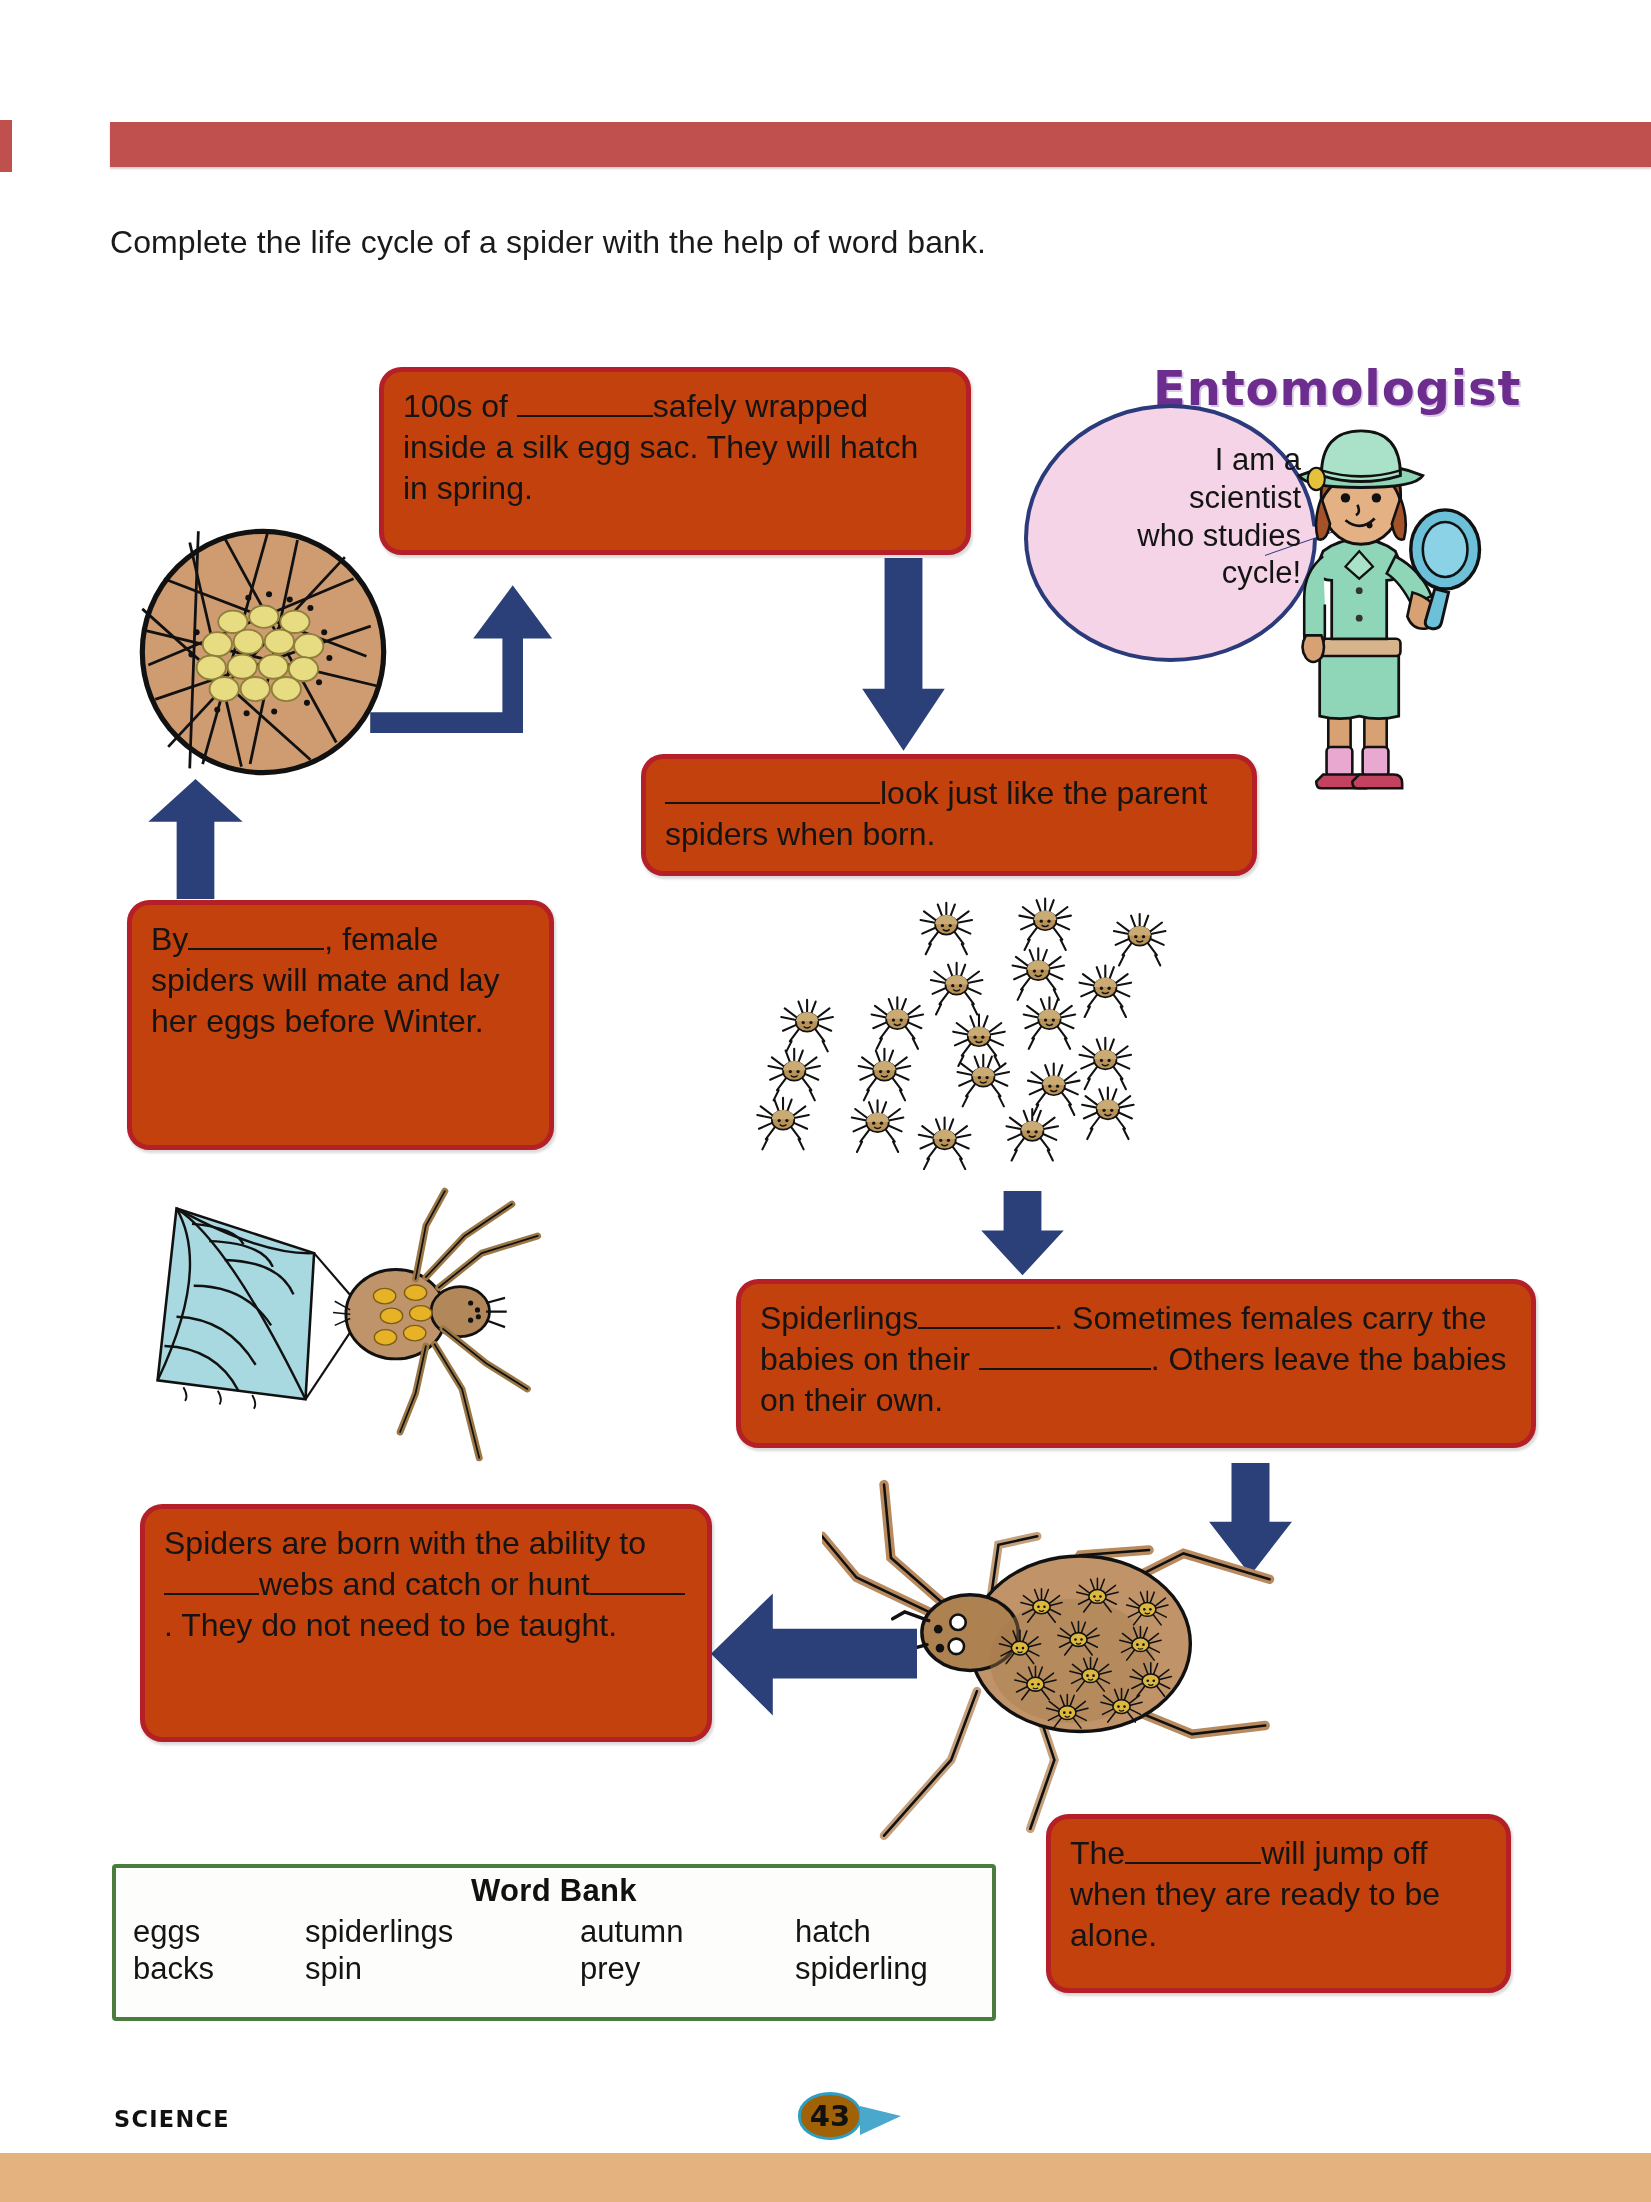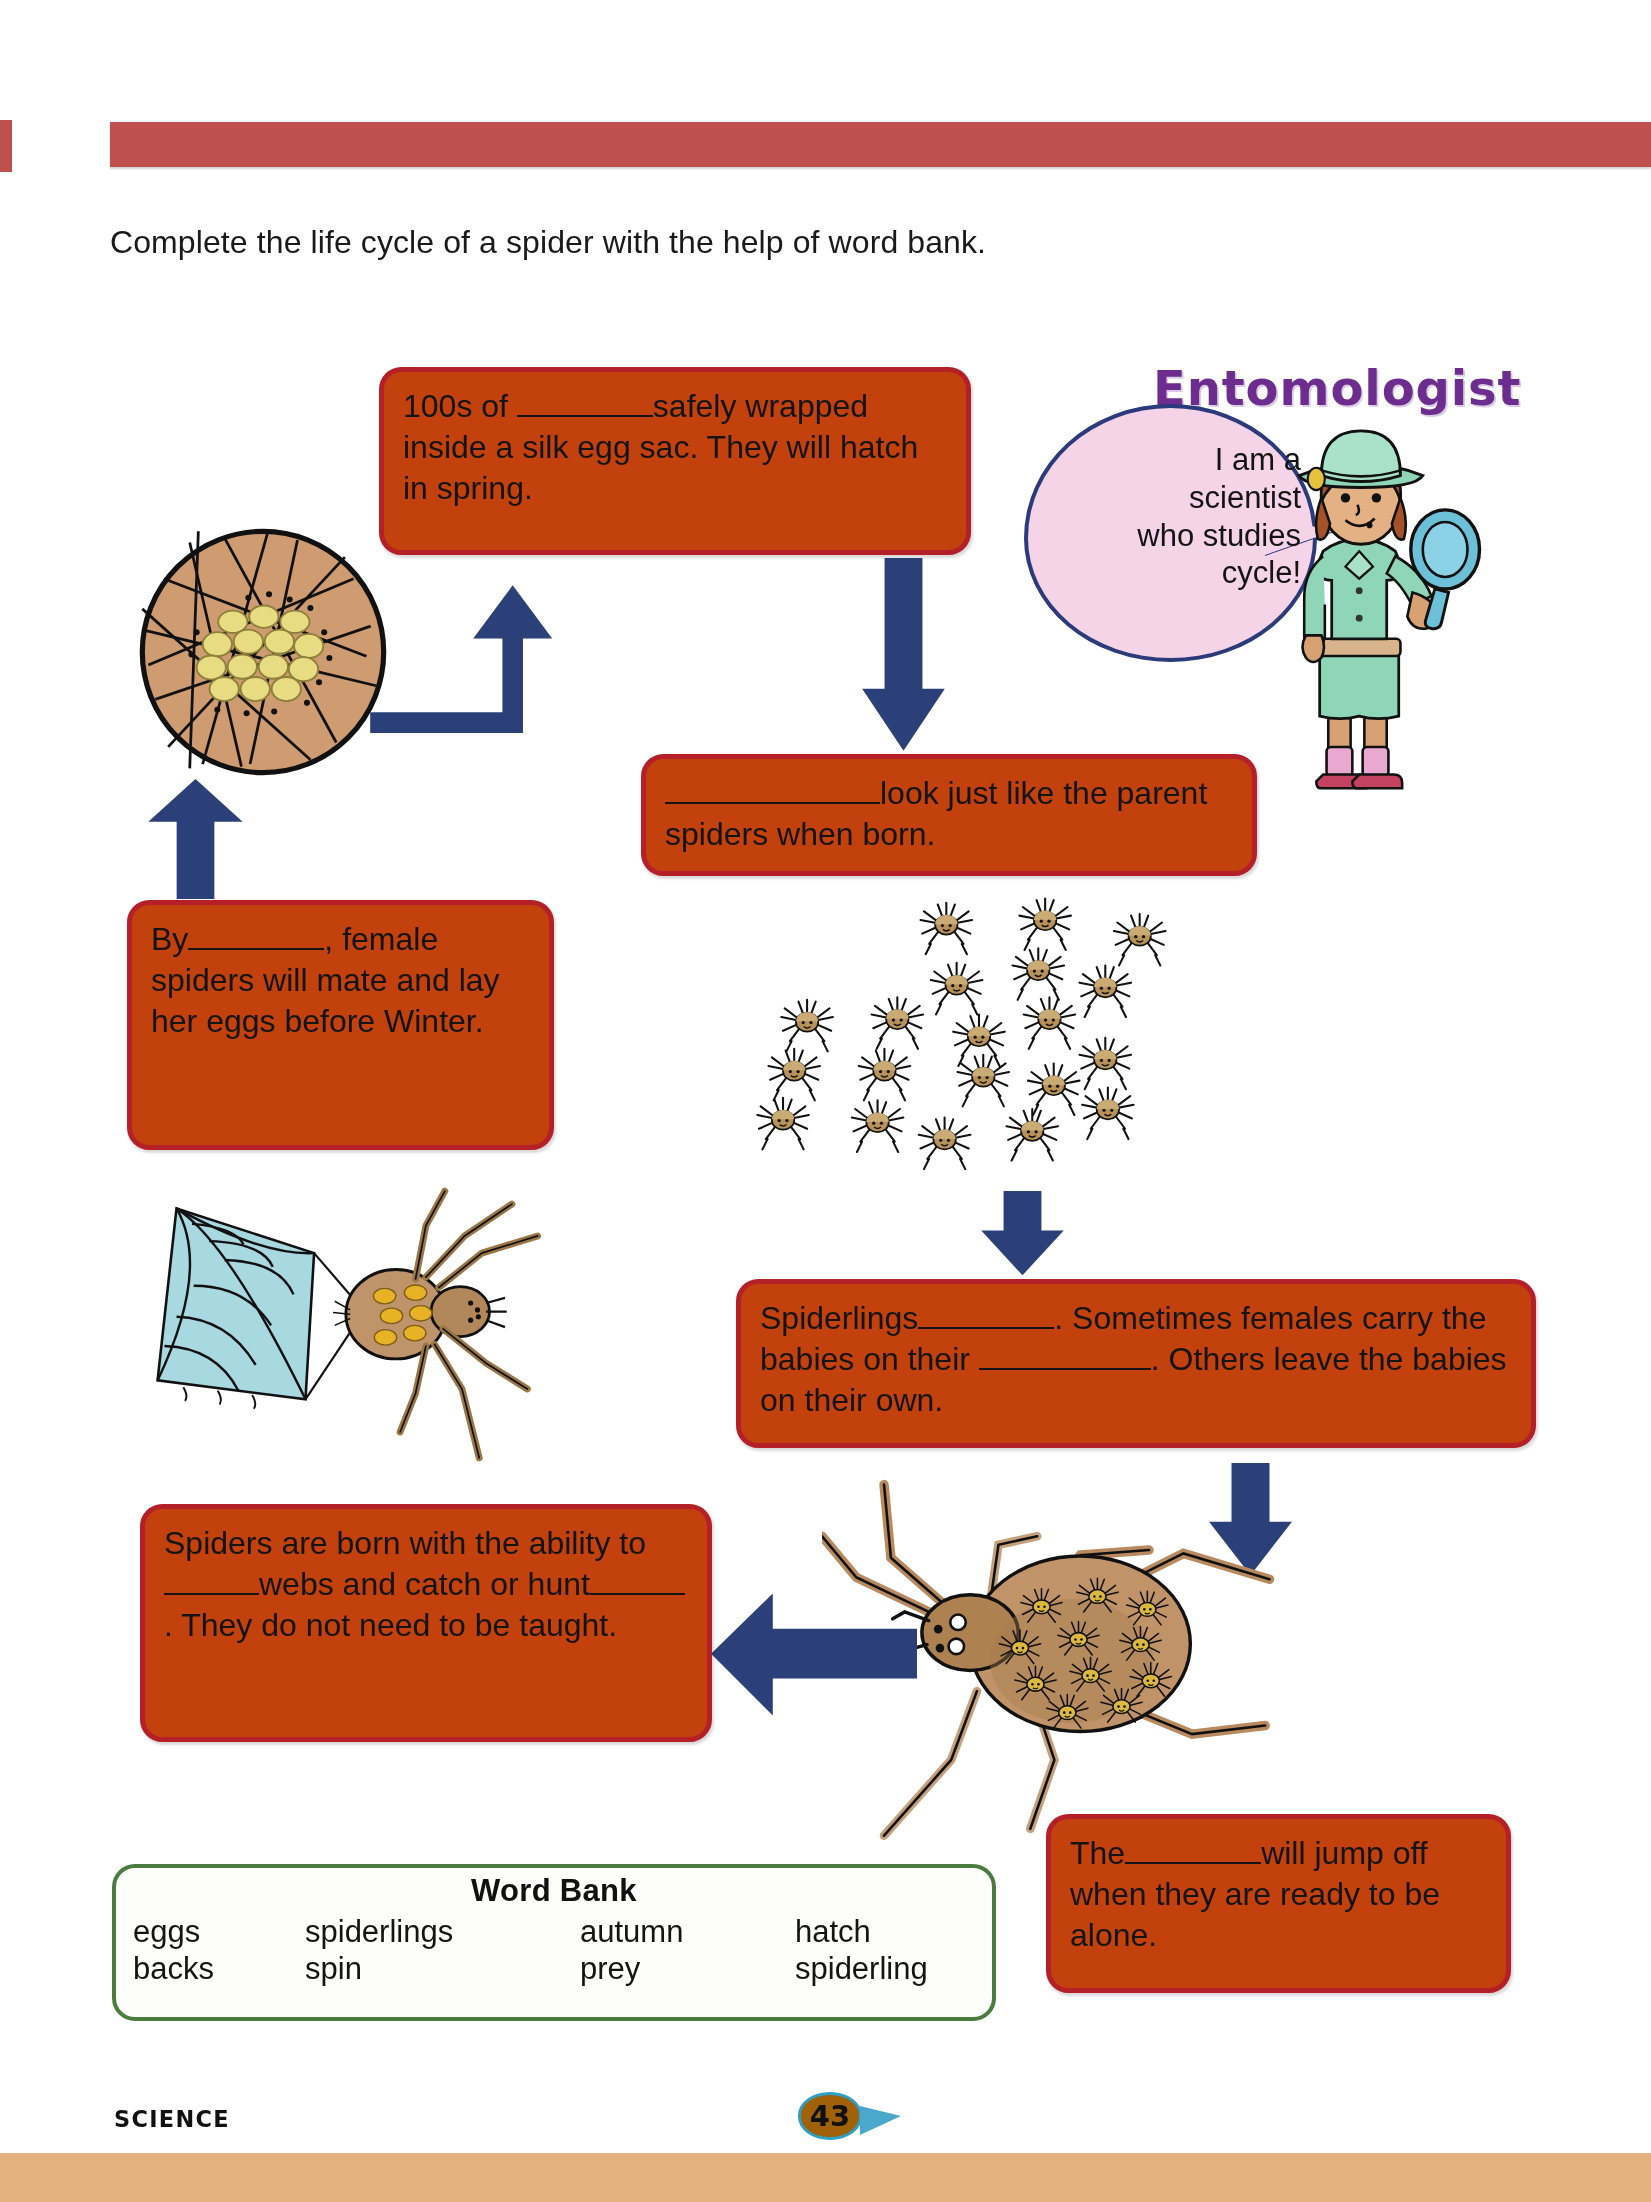--- a/index.html
+++ b/index.html
@@ -90,21 +90,21 @@
 
   
   .arrow{position:absolute;}
   .arrow svg{display:block;}
 
   
   .wordbank{
     position:absolute;left:112px;top:1864px;width:884px;height:157px;
     background:#fdfdfb;
     border:4.3px solid #4a7c3f;
-    border-radius:23px;
+    border-radius:4px;
     box-sizing:border-box;
   }
   .wb-title{
     text-align:center;font-weight:bold;font-size:31px;color:#111;
     margin-top:5.2px;letter-spacing:0.3px;
   }
   .wb-rows{margin-top:5.2px;font-size:31px;color:#141414;line-height:1.18;}
   .wb-row{display:flex;padding-left:17px;}
   .wb-c0{width:172px;} .wb-c1{width:275px;} .wb-c2{width:215px;} .wb-c3{width:auto;}
 

